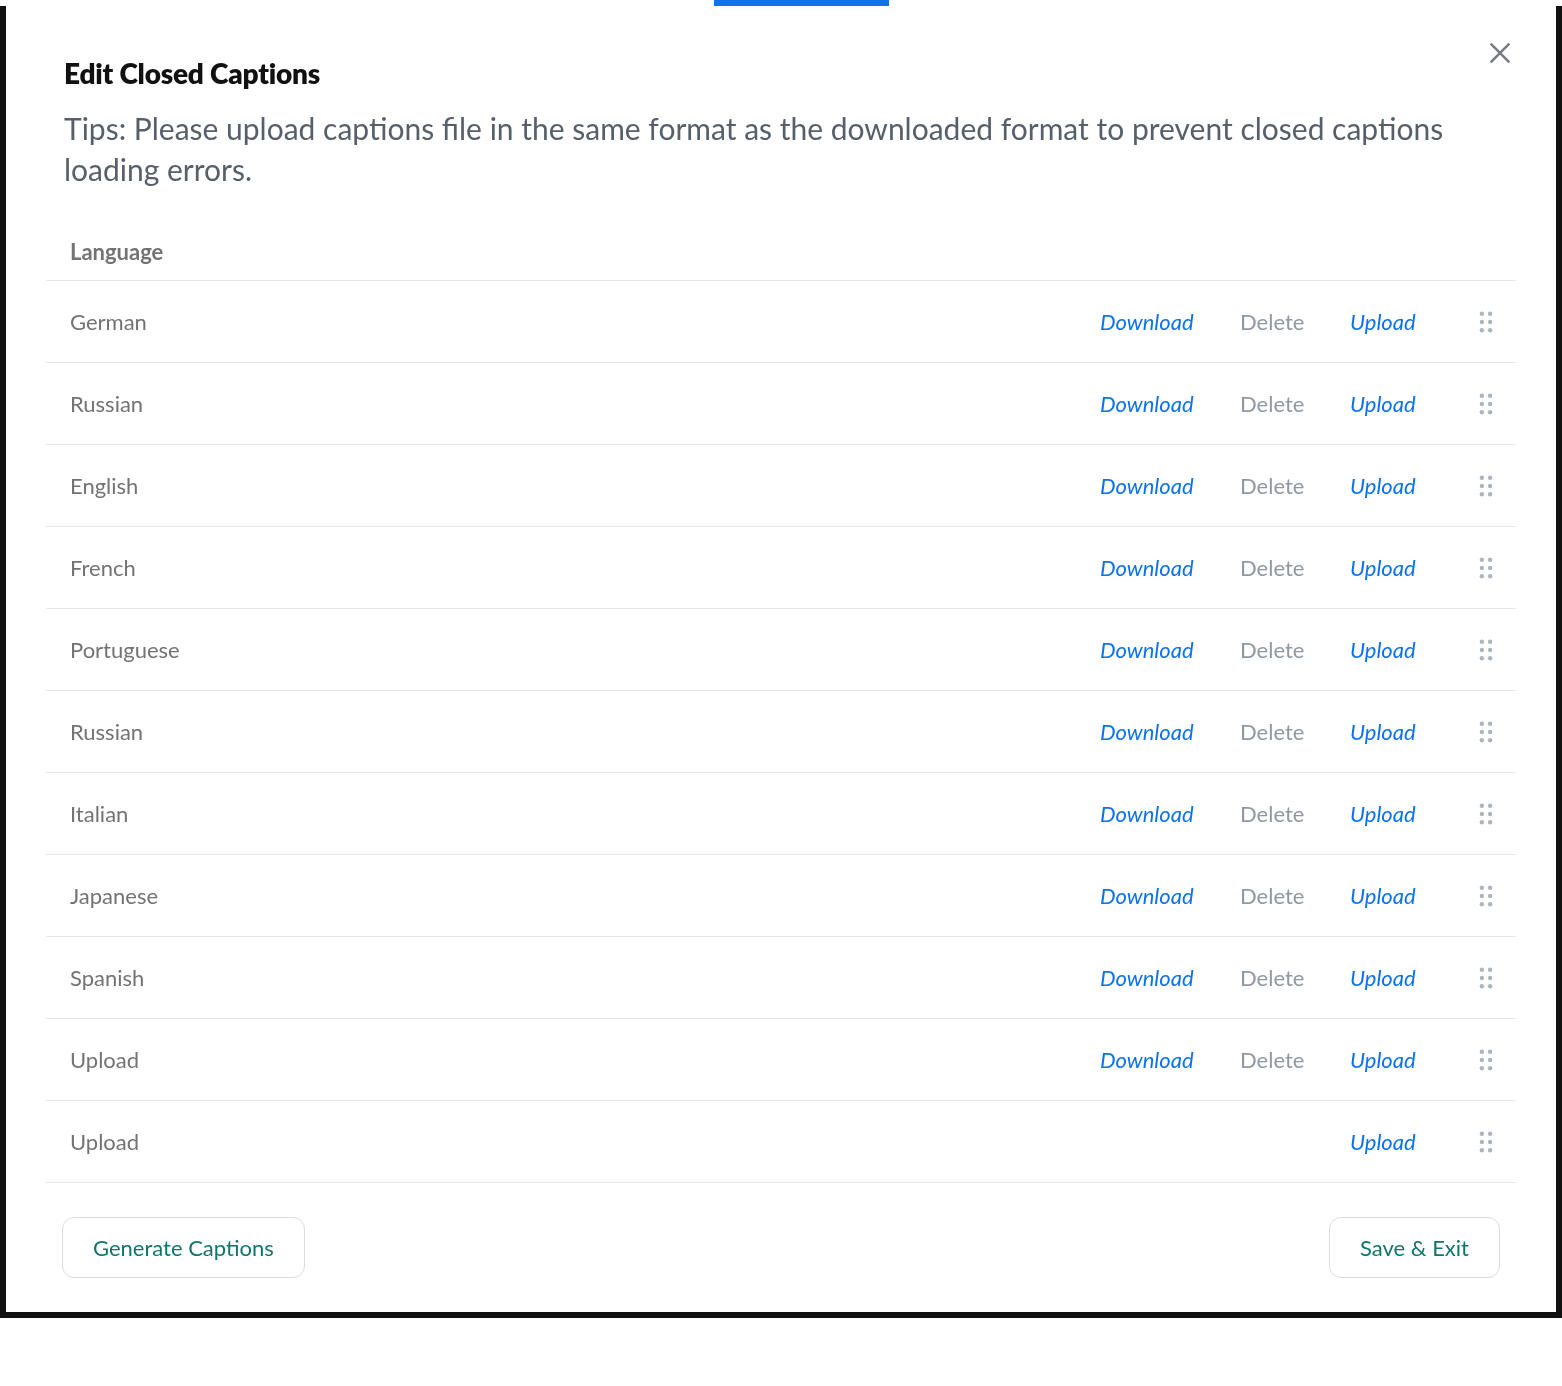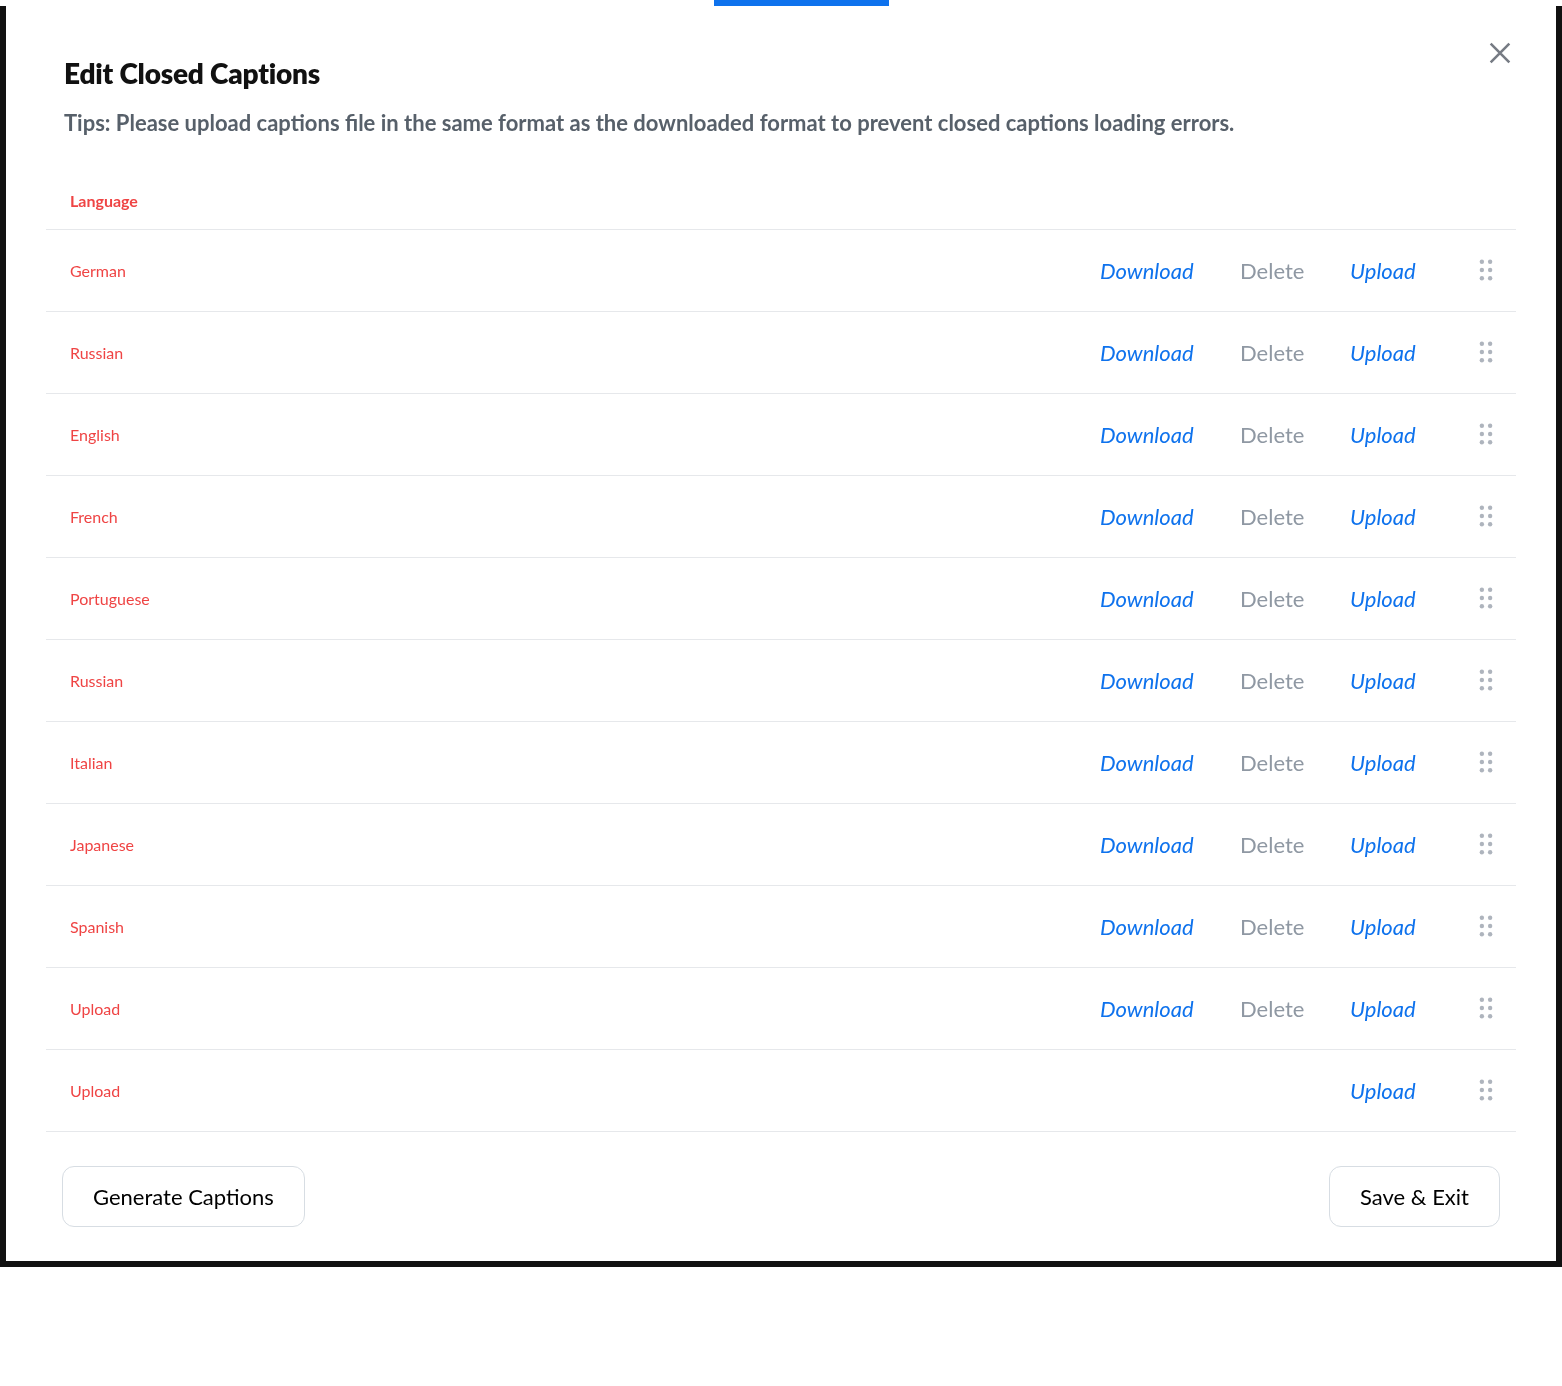--- a/index.html
+++ b/index.html
@@ -50,25 +50,24 @@
   }
   .close-btn svg { width: 28px; height: 28px; stroke: #767b84; stroke-width: 2.2; }
   h1.title {
     font-size: 28px;
     font-weight: 800;
     margin: 18px 0 18px 18px;
     color: #111;
     letter-spacing: -0.2px;
   }
   .tips {
-    font-size: 22px;
+    font-size: 30px;
     color: #57606a;
     margin: 0 0 34px 18px;
     line-height: 1.35;
-    font-weight: bold;
   }
   .table {
     width: 100%;
   }
   .thead, .row {
     display: flex;
     align-items: center;
     padding: 0 14px 0 24px;
     border-bottom: 1px solid #e6e8eb;
   }
@@ -79,22 +78,22 @@
     font-size: 22px;
     font-weight: 700;
     color: #222;
   }
   .row {
     height: 82px;
     justify-content: flex-end;
   }
   .col-lang {
     flex: 1 1 auto;
-    font-size: 16px;
-    color: #ef4444;
+    font-size: 22px;
+    color: #737373;
   }
   .col-actions {
     display: flex;
     align-items: center;
     gap: 0;
   }
   .action {
     font-size: 22px;
     background: none;
     border: none;
@@ -115,21 +114,21 @@
   }
   .drag-handle svg { width: 14px; height: 22px; fill: #aeb4bd; }
   .footer {
     display: flex;
     justify-content: space-between;
     align-items: center;
     padding: 34px 16px 4px 16px;
   }
   .btn {
     font-size: 22px;
-    color: #000000;
+    color: #0f766e;
     background: #fff;
     border: 1px solid #d7dde3;
     border-radius: 12px;
     padding: 16px 30px;
     cursor: pointer;
     font-family: inherit;
   }
 </style>
 </head>
 <body>

